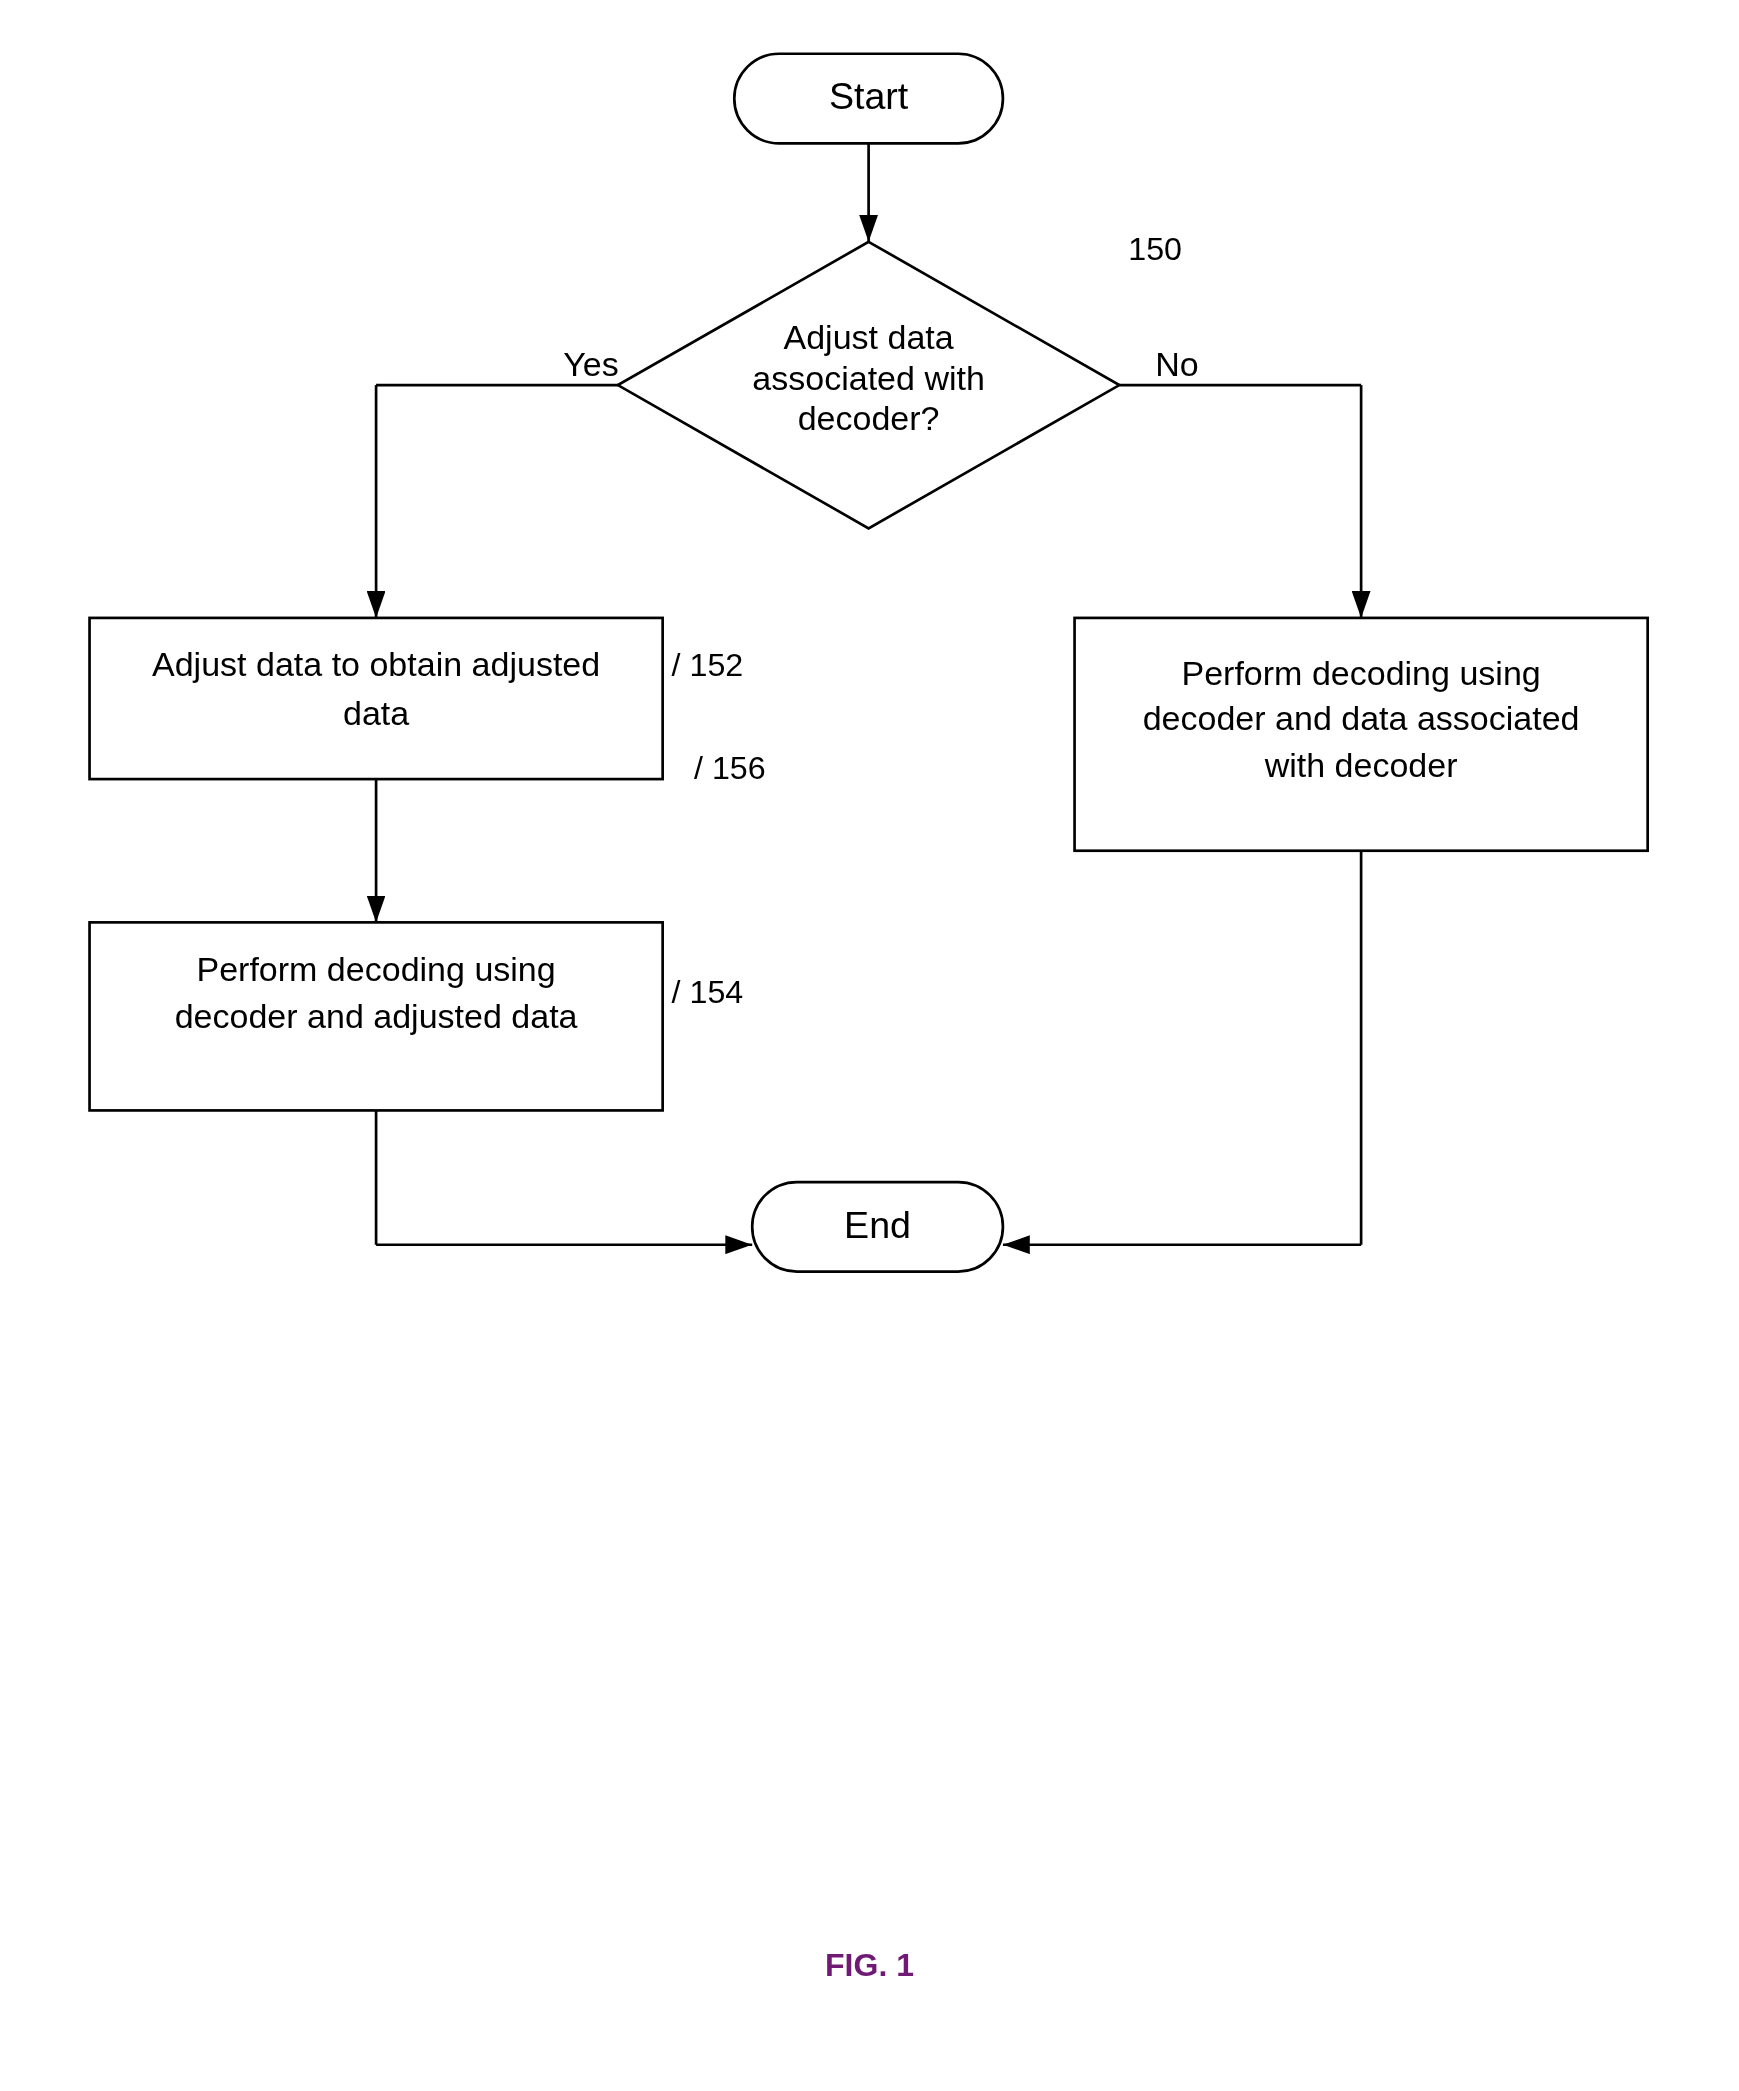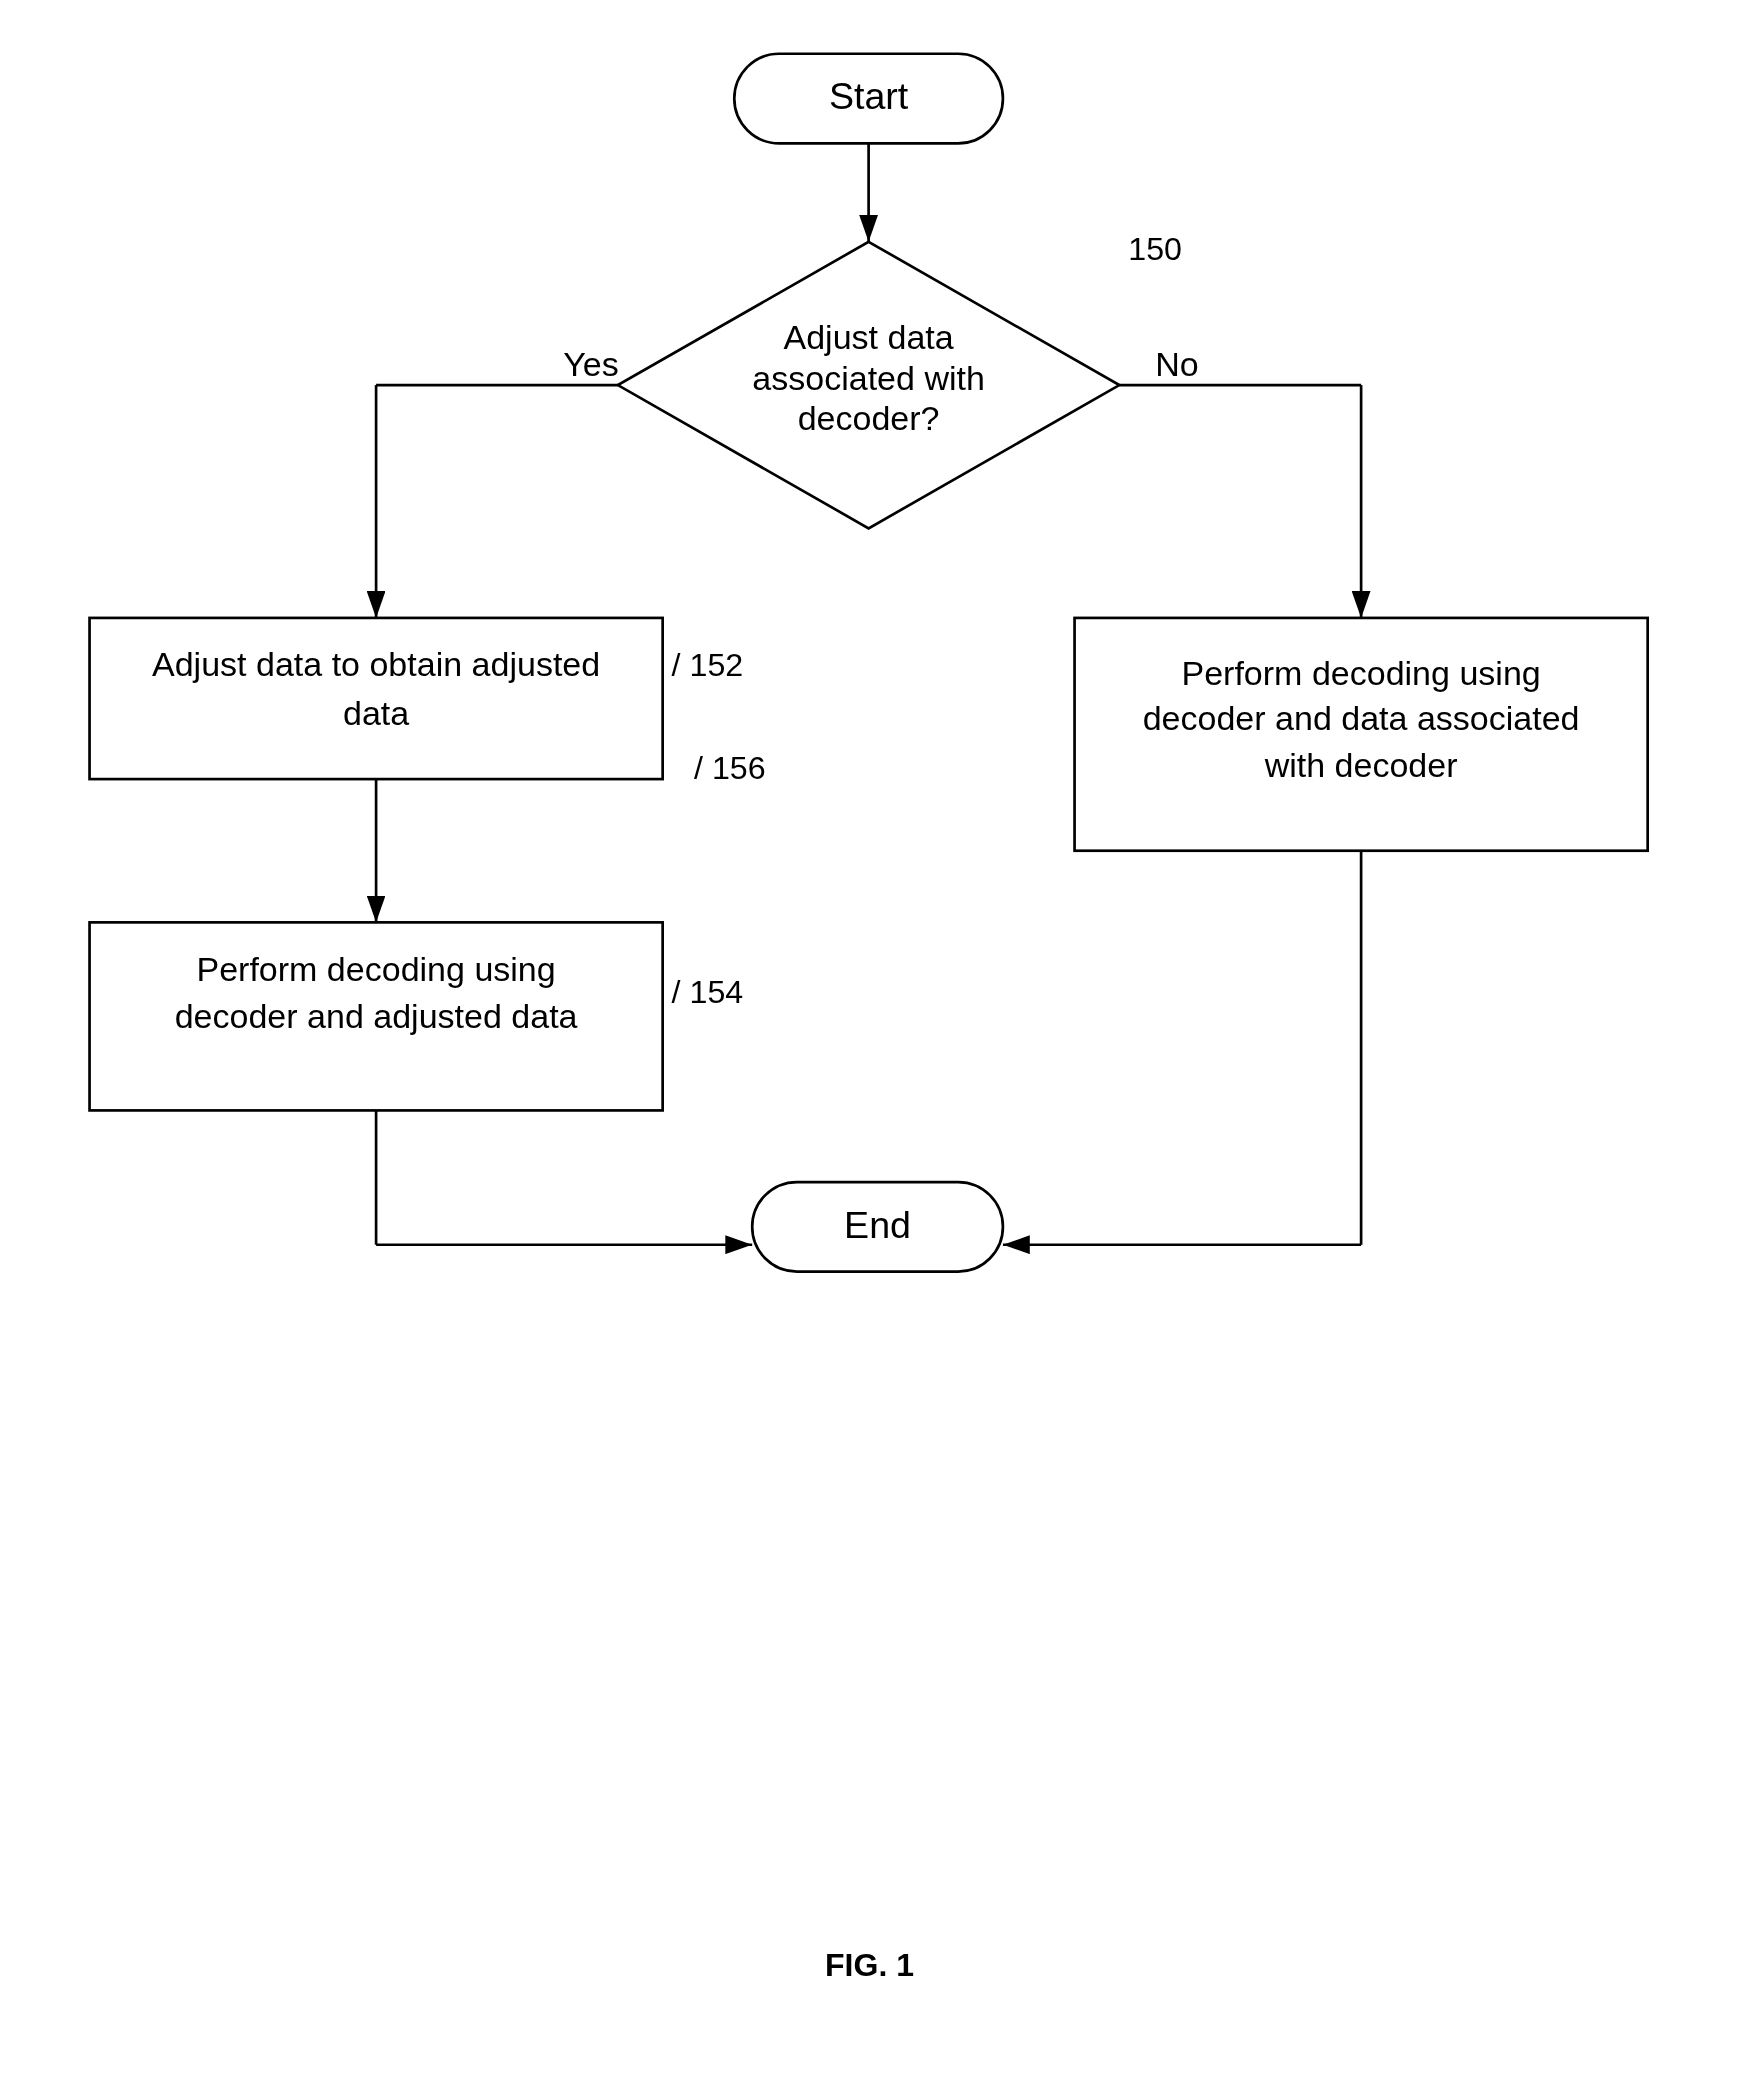--- a/index.html
+++ b/index.html
@@ -21,21 +21,21 @@
       width: 1739px;
       height: 2091px;
     }
     .fig-label {
       position: absolute;
       bottom: 107px;
       left: 50%;
       transform: translateX(-50%);
       font-size: 32px;
       font-weight: bold;
-      color: #000000;
+      color: #701a75;
     }
   </style>
 </head>
 <body>
 
 <div class="diagram-container">
   <svg viewBox="0 0 1942 2335" xmlns="http://www.w3.org/2000/svg">
     <defs>
       <marker id="arrowhead" markerWidth="10" markerHeight="7" refX="10" refY="3.5" orient="auto">
         <polygon points="0 0, 10 3.5, 0 7" fill="#000000"></polygon>

